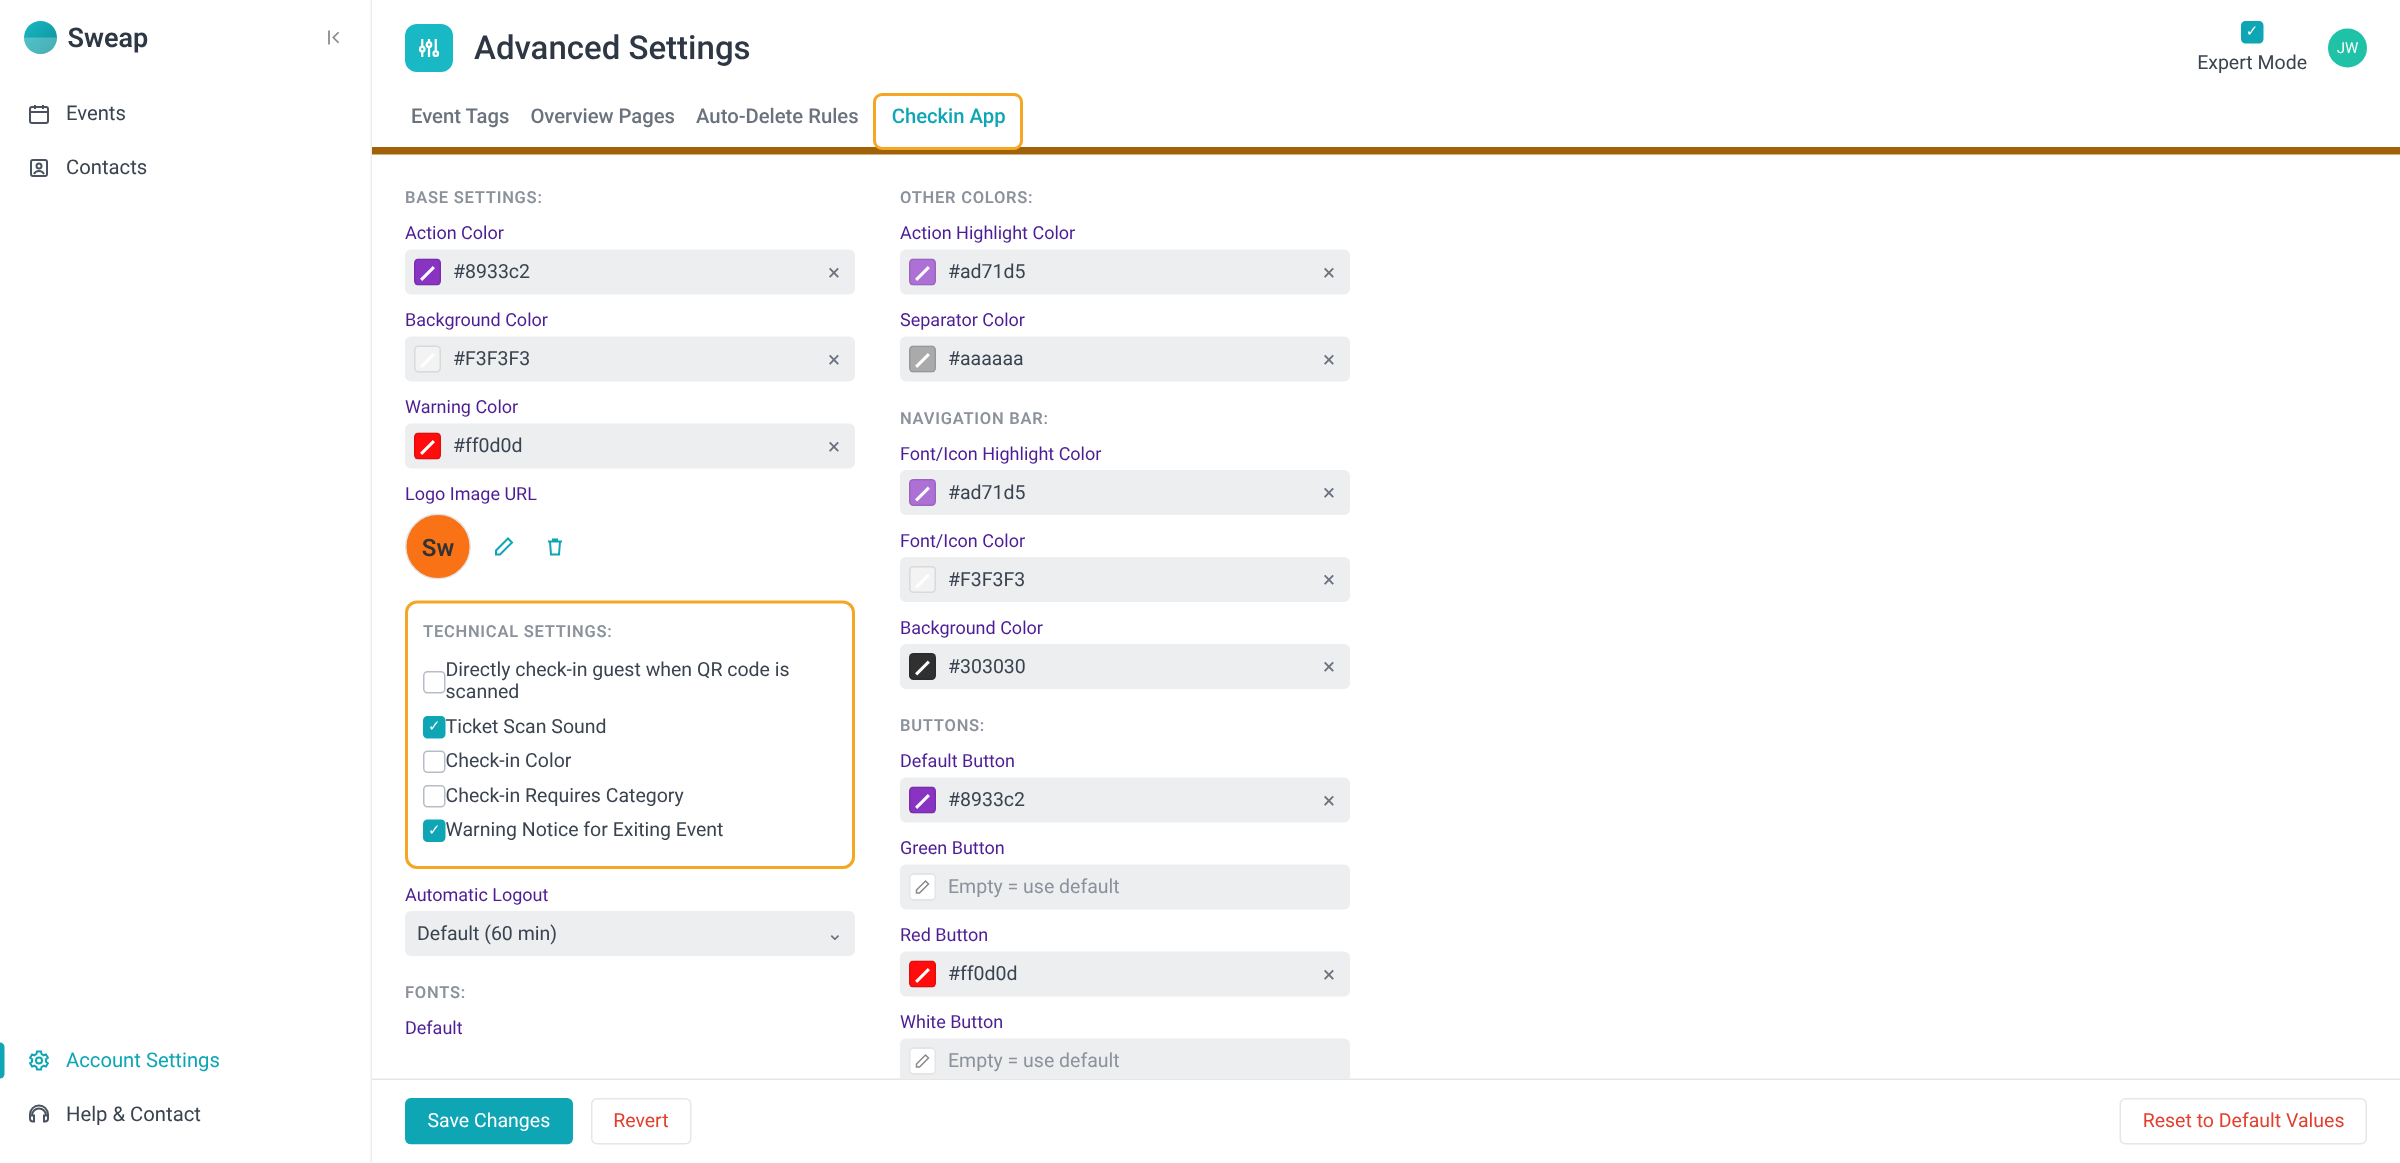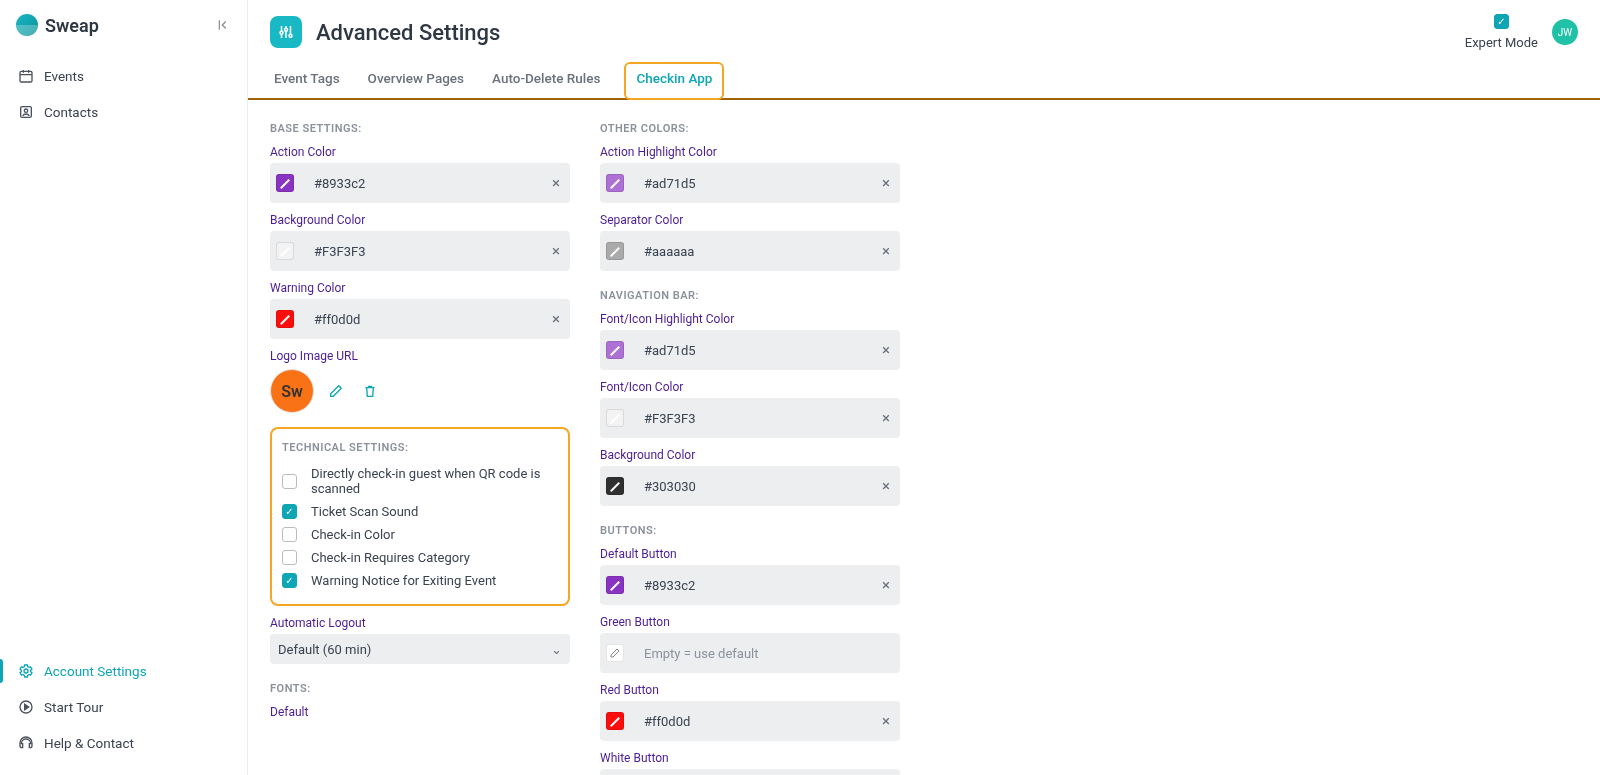--- a/index.html
+++ b/index.html
@@ -28,44 +28,44 @@
 
 
 .main { flex: 1; display: flex; flex-direction: column; height: 775px; }
 .header-row { display: flex; align-items: center; padding: 14px 22px 0 22px; }
 .header-icon { width: 32px; height: 32px; border-radius: 8px; background: #18b8c4; display:flex;align-items:center;justify-content:center;color:#fff; }
 .page-title { font-size: 22px; font-weight: 500; margin-left: 14px; color:#2e3744;}
 .header-right { margin-left: auto; display:flex; align-items:center; gap:14px;}
 .expert-mode { display:flex; align-items:center; gap:6px; color:#3a4350; font-size:13px;flex-direction:column;}
 .avatar { width:26px; height:26px; border-radius:50%; background:#1fc2a7; color:#fff; font-size:10px; display:flex;align-items:center;justify-content:center;}
 
-.tabs { display:flex; gap:20px; padding: 12px 22px 0 22px; border-bottom:2px solid #a16207; }
+.tabs { display:flex; gap:6px; padding: 12px 22px 0 22px; border-bottom:5px solid #a16207; }
 .tab { padding: 8px 4px 12px; color:#6a727e; font-size:13.5px; cursor:pointer; font-weight:500;}
 .tab.active { color:#0ea5b5; border:2.5px solid #f5a623; border-radius:6px; padding:6px 10px 8px; margin-bottom:-2px; }
 
 .content { flex:1; overflow-y:auto; padding: 14px 22px 10px; }
 .columns { display:flex; gap:30px; }
 .col { width: 300px; }
 
 .section-label { font-size: 11px; letter-spacing: .5px; color:#8b929c; font-weight:600; text-transform:uppercase; margin: 8px 0 8px; }
 .field-label { font-size: 12px; color:#4c1d95; margin: 10px 0 4px; }
 
-.color-input { display:flex; align-items:center; background:#eceef0; border-radius:4px; height:40px; padding:0 6px 0 6px; gap:20px; }
+.color-input { display:flex; align-items:center; background:#eceef0; border-radius:4px; height:30px; padding:0 6px 0 6px; gap:8px; }
 .swatch { width:18px; height:18px; border-radius:3px; flex-shrink:0; position:relative; border:1px solid rgba(0,0,0,.1);}
 .swatch.slash::after{content:"";position:absolute;left:2px;right:2px;top:50%;height:2px;background:#fff;transform:rotate(-45deg);}
 .color-input .val { flex:1; font-size:13px; color:#3a4350; }
 .color-input .clear { color:#6a727e; cursor:pointer; font-size:15px; padding:0 4px;}
 .placeholder .val{ color:#8b929c;}
 
 .logo-row2{ display:flex; align-items:center; gap:10px; margin-top:6px;}
 .logo-thumb{ width:44px;height:44px;border-radius:50%;background:#f97316;border:1px solid #e3e3e3;display:flex;align-items:center;justify-content:center;font-weight:600;color:#333;font-size:16px;overflow:hidden;}
 .icon-btn{ color:#0ea5b5; cursor:pointer; padding:4px;}
 
 .tech-box{ border:2.5px solid #f5a623; border-radius:8px; padding:12px 10px 12px 10px; margin-top:14px;}
-.check-row{ display:flex; align-items:center; gap:14px; padding:4px 0; font-size:13px; color:#3a4350;}
+.check-row{ display:flex; align-items:center; gap:0; padding:4px 0; font-size:13px; color:#3a4350;}
 .cb{ width:15px;height:15px;border-radius:3px;border:1.5px solid #b7bdc5;display:inline-flex;align-items:center;justify-content:center;flex-shrink:0;}
 .cb.checked{ background:#0ea5b5; border-color:#0ea5b5;}
 .cb.checked::after{content:"✓";color:#fff;font-size:10px;line-height:1;}
 
 .select{ display:flex; align-items:center; background:#eceef0; border-radius:4px; height:30px; padding:0 8px; font-size:13px; color:#3a4350; justify-content:space-between;}
 .select .chev{ color:#6a727e;}
 
 
 .footer{ display:flex; align-items:center; padding:12px 22px; border-top:1px solid #e6e6e6; gap:12px;}
 .btn{ padding:7px 14px; border-radius:4px; font-size:13px; cursor:pointer; border:1px solid transparent;}
@@ -123,31 +123,20 @@
     <div class="nav-bottom">
       <div class="nav-item-wrap active">
           <div class="nav-item active">
         <span class="nav-icon">
               <svg width="16" height="16" viewBox="0 0 24 24" fill="none" stroke="currentColor" stroke-width="2">
                 <circle cx="12" cy="12" r="3"></circle>
                 <path d="M19 12a7 7 0 0 0-.1-1.2l2-1.5-2-3.4-2.3.9a7 7 0 0 0-2-1.2L14 3h-4l-.6 2.6a7 7 0 0 0-2 1.2l-2.3-.9-2 3.4 2 1.5A7 7 0 0 0 5 12c0 .4 0 .8.1 1.2l-2 1.5 2 3.4 2.3-.9c.6.5 1.3.9 2 1.2L10 21h4l.6-2.6c.7-.3 1.4-.7 2-1.2l2.3.9 2-3.4-2-1.5c.1-.4.1-.8.1-1.2z"></path>
               </svg>
             </span>
         <span>Account Settings</span>
-      </div>
-        </div>
-      <div class="nav-item-wrap">
-          <div class="nav-item">
-        <span class="nav-icon">
-              <svg width="16" height="16" viewBox="0 0 24 24" fill="none" stroke="currentColor" stroke-width="2">
-                <circle cx="12" cy="12" r="9"></circle>
-                <path d="M10 8l6 4-6 4z" fill="currentColor"></path>
-              </svg>
-            </span>
-        <span>Start Tour</span>
       </div>
         </div>
       <div class="nav-item-wrap">
           <div class="nav-item">
         <span class="nav-icon">
               <svg width="16" height="16" viewBox="0 0 24 24" fill="none" stroke="currentColor" stroke-width="2">
                 <path d="M12 3a9 9 0 0 0-9 9v4a3 3 0 0 0 3 3h1v-6H5a7 7 0 1 1 14 0h-2v6h1a3 3 0 0 0 3-3v-4a9 9 0 0 0-9-9z"></path>
               </svg>
             </span>
         <span>Help &amp; Contact</span>
@@ -333,14 +322,19 @@
                   <path d="M4 20h4L20 8l-4-4L4 16v4z"></path>
                 </svg>
               </span>
             <span class="val">Empty = use default</span>
           </div>
 
         </div>
       </div>
     </div>
 
+    <div class="footer">
+      <div class="btn btn-primary">Save Changes</div>
+      <div class="btn btn-revert">Revert</div>
+      <div class="btn btn-reset">Reset to Default Values</div>
+    </div>
   </div>
 </div>
 
 </body></html>

